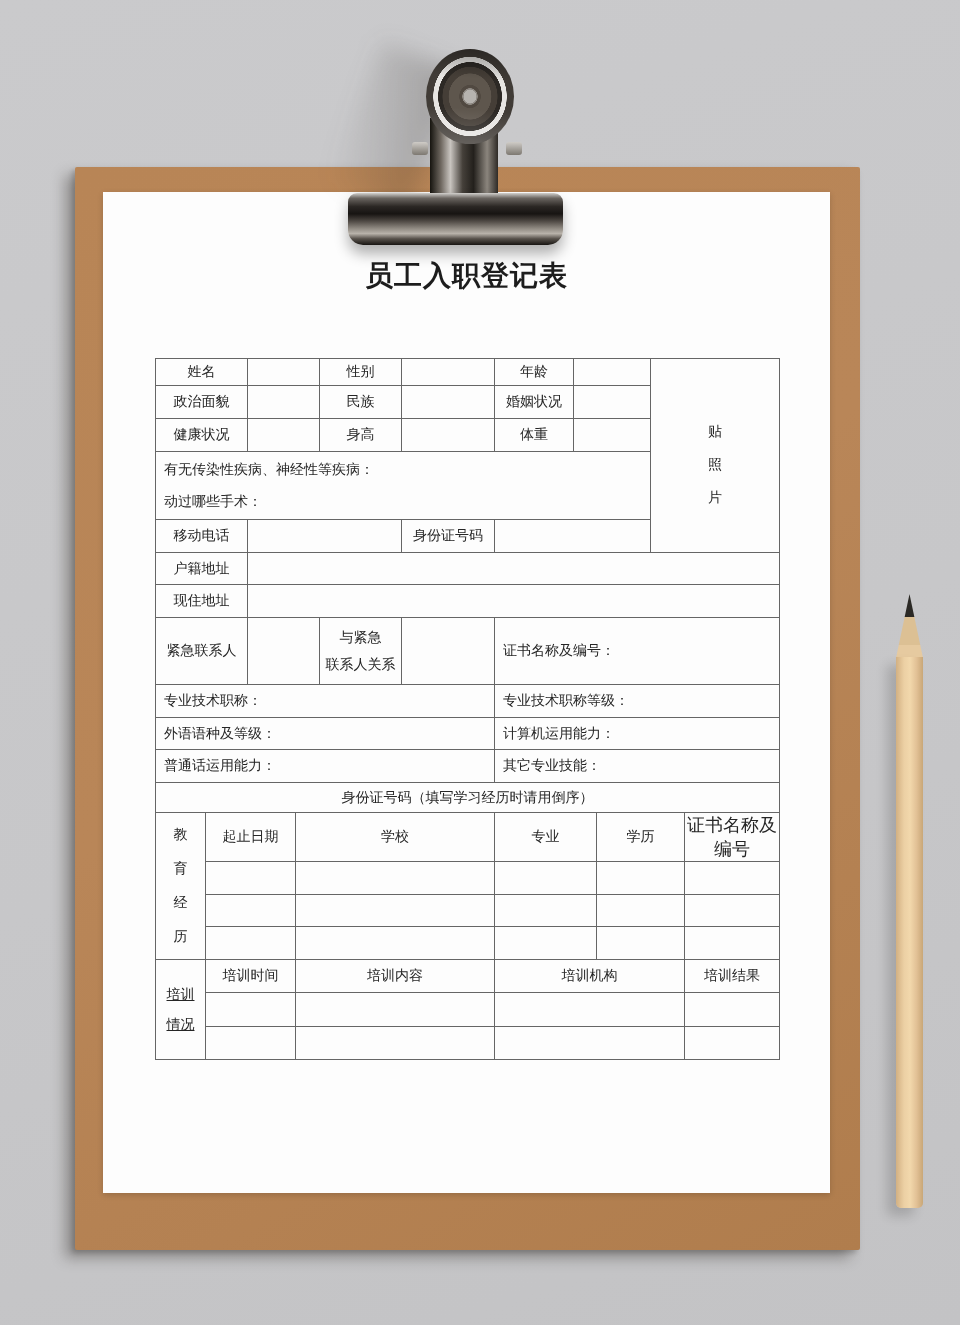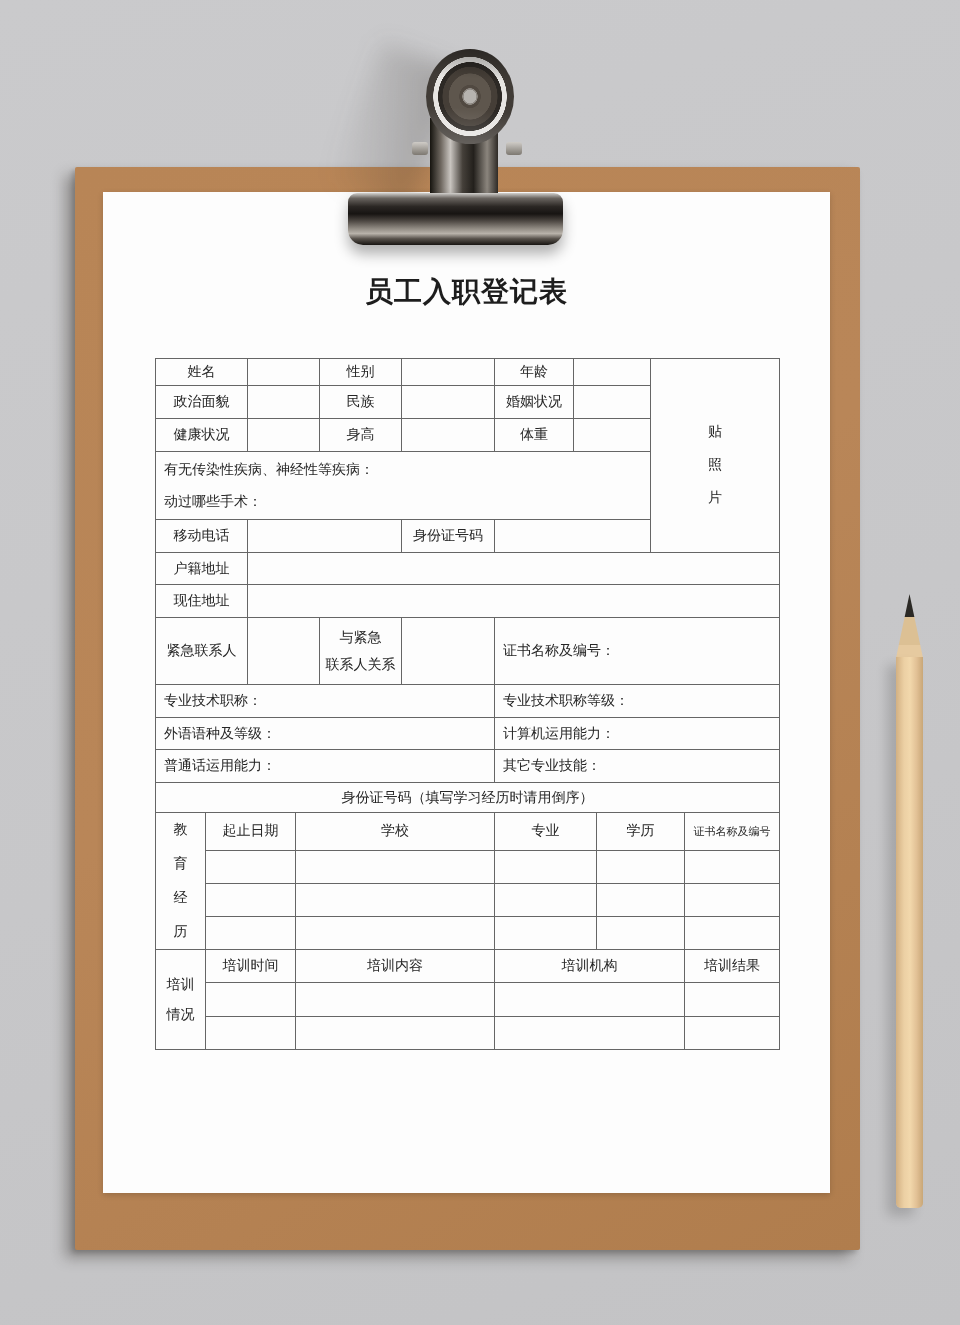--- a/index.html
+++ b/index.html
@@ -43,21 +43,21 @@
   .pencil{position:absolute;left:896px;top:594px;width:27px;height:614px;z-index:2;}
   .pencil-tip{position:absolute;left:0;top:0;width:27px;height:64px;
     clip-path:polygon(50% 0,100% 100%,0 100%);
     background:linear-gradient(180deg,#2b2925 0 36%,#dcc094 36% 80%,#e6caa0 80%);}
   .pencil-shaft{position:absolute;left:0;top:63px;width:27px;height:551px;
     background:linear-gradient(90deg,#d2b082 0%,#ecd0a4 30%,#f2d8ac 52%,#e2c196 76%,#c9a777 100%);
     border-radius:0 0 5px 5px;
     box-shadow:-9px 8px 12px rgba(0,0,0,.16);}
 
   
-  .form-title{position:absolute;left:0;top:81px;width:727px;text-align:center;
+  .form-title{position:absolute;left:0;top:65px;width:727px;text-align:center;
     font-family:"Liberation Sans","DejaVu Sans",sans-serif;font-weight:700;
     font-size:28px;letter-spacing:1px;color:#1d1d1d;}
   .meta{position:absolute;left:0;top:126px;width:727px;height:22px;font-size:15px;color:#262626;}
   .meta span{position:absolute;top:0;}
   .meta-dept{left:52px;}
   .meta-pos{left:232px;}
   .meta-date{left:481px;}
 
   .tables{position:absolute;left:52px;top:166px;}
   table{border-collapse:collapse;table-layout:fixed;width:624px;}
@@ -65,22 +65,22 @@
   td{border:1px solid #666;font-size:14px;color:#262626;padding:0;vertical-align:middle;
      overflow:hidden;}
   td.c{text-align:center;}
   td.l{text-align:left;padding-left:8px;}
   .two-line div{line-height:27px;}
   .disease-cell{vertical-align:middle;}
   .disease-cell div{line-height:32px;}
   .photo-cell{padding-top:18px;}
   .photo-cell div{line-height:33px;}
   .vside div{line-height:34px;}
-  .vside2 div{line-height:30px;}
-  .small{font-size:11px;}
+  .vside2 div{line-height:30px;text-decoration:underline;}
+  .small{font-size:18px;}
 </style>
 </head>
 <body>
 
 <div class="scene">
   <div class="clip-shadow"></div>
   <div class="clipboard"></div>
 
   <div class="paper">
     <div class="form-title">员工入职登记表</div>

